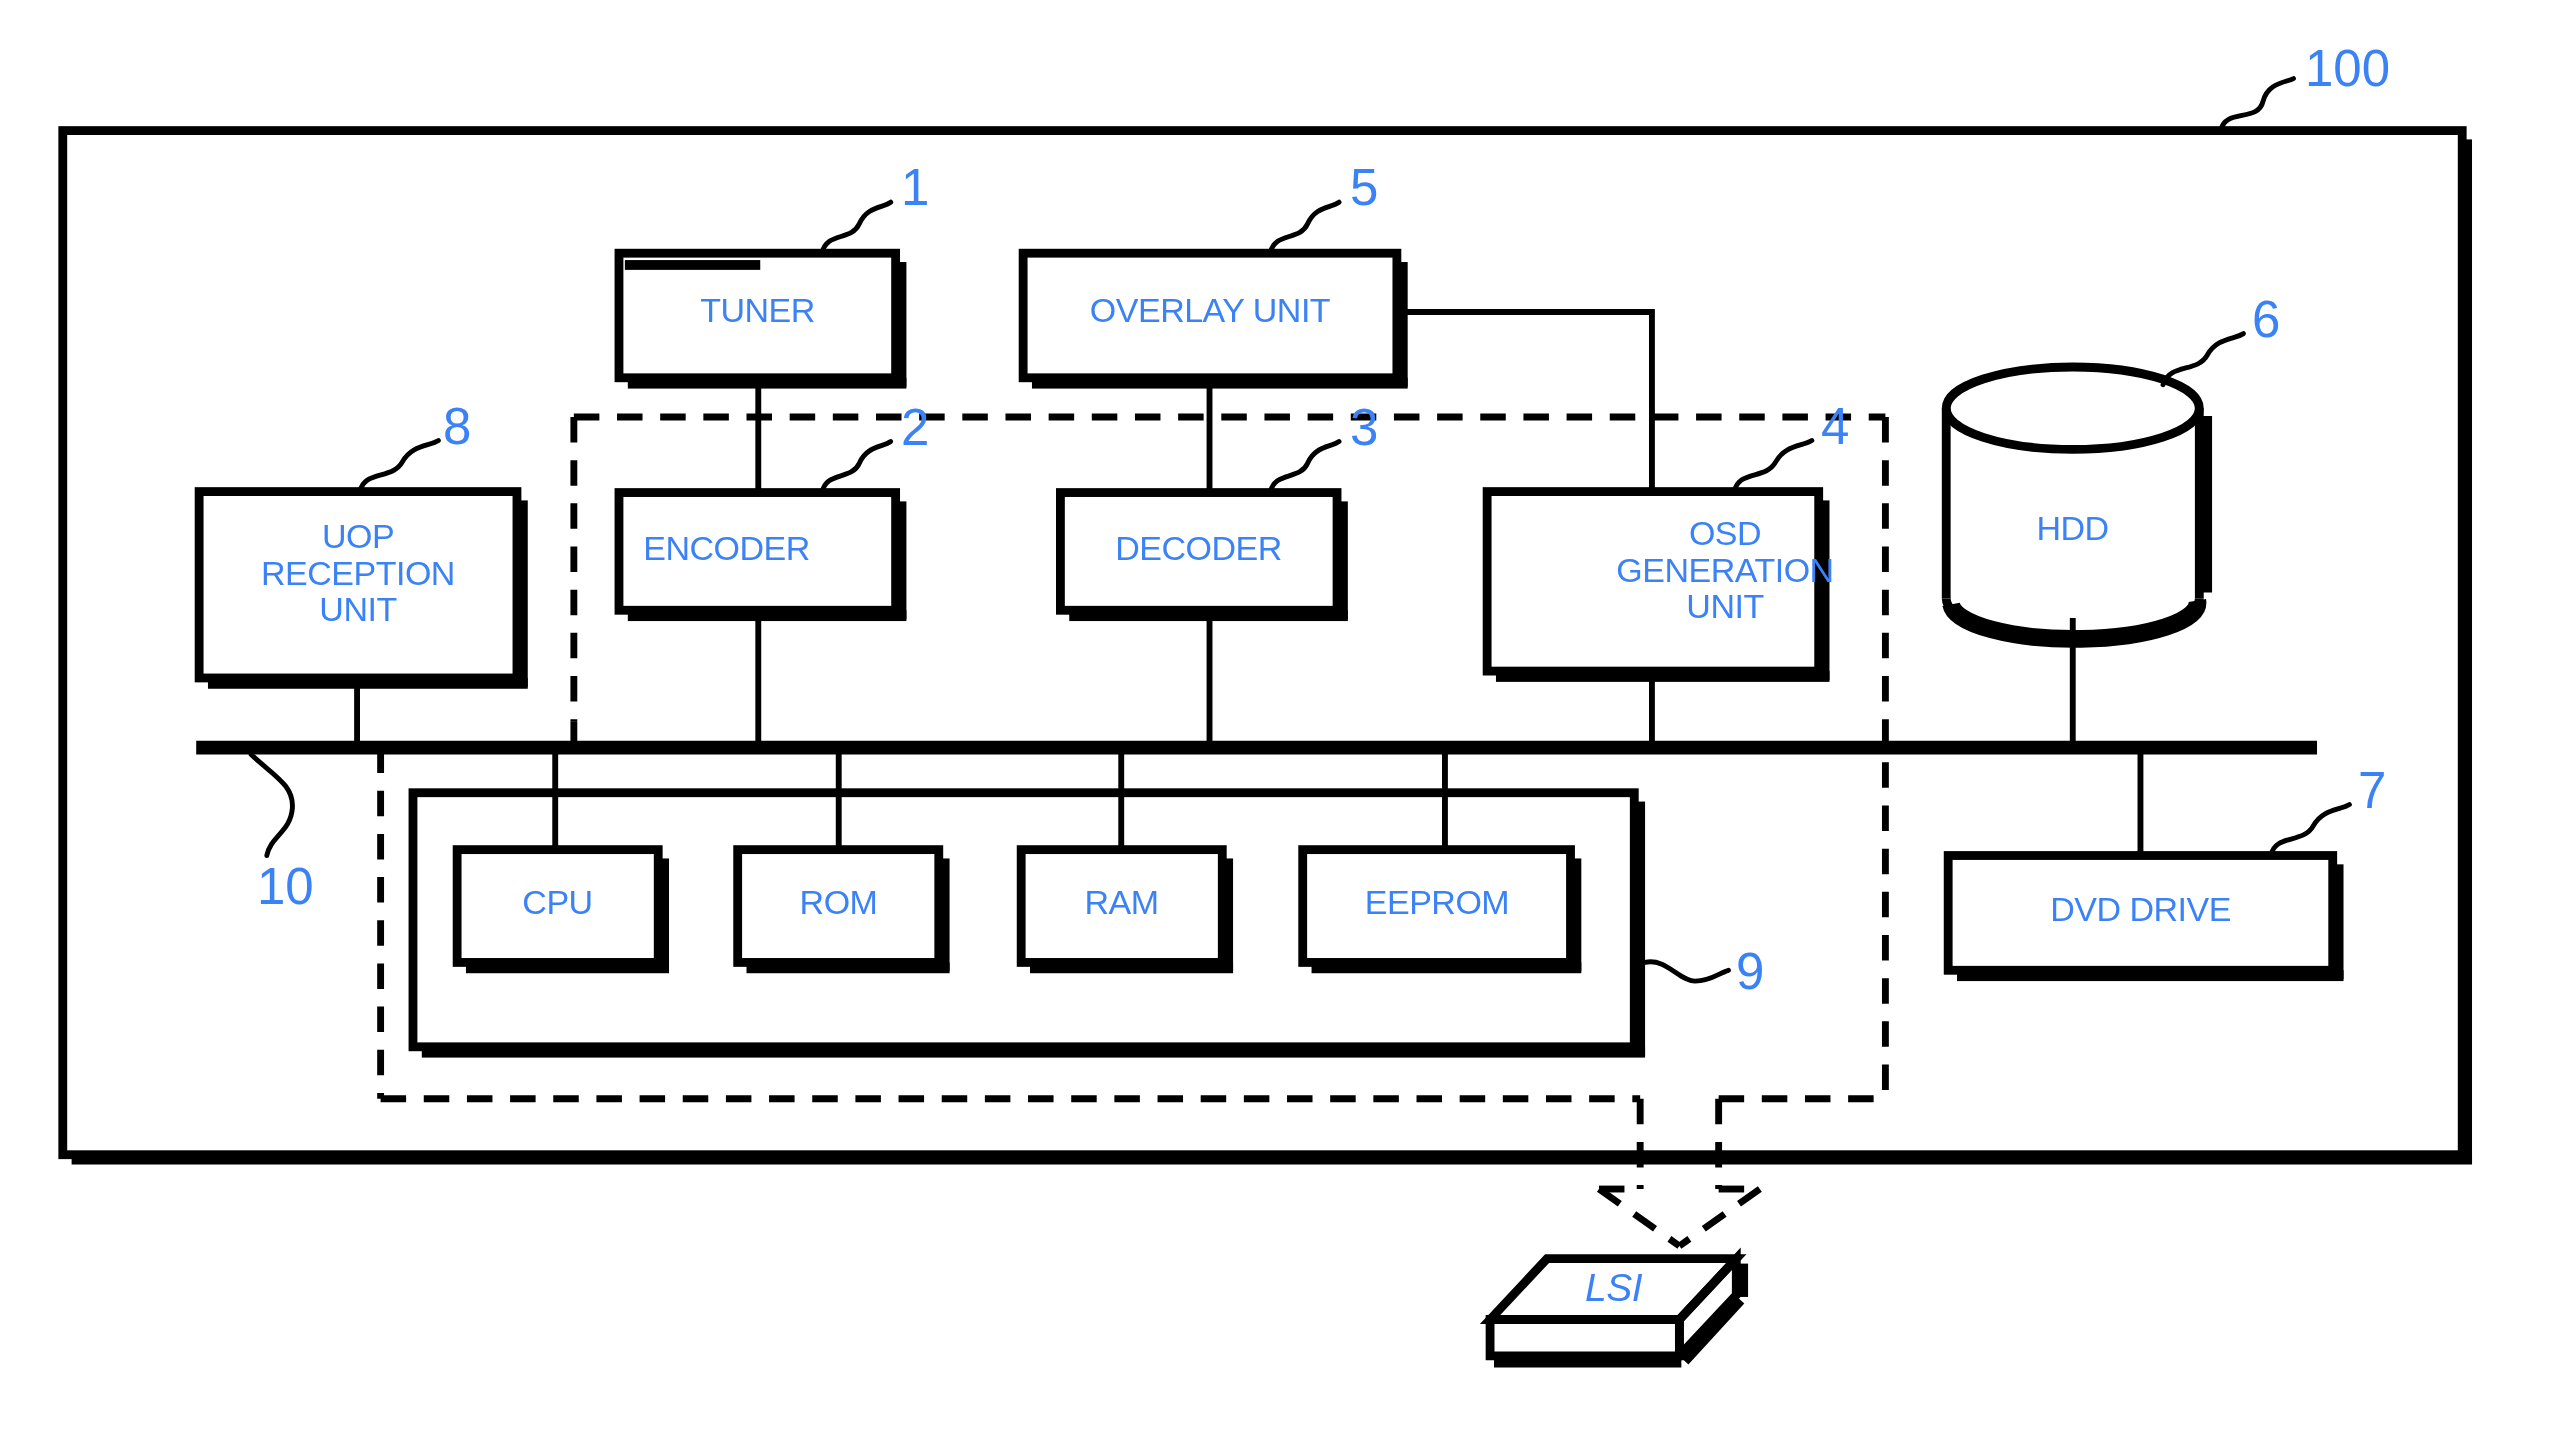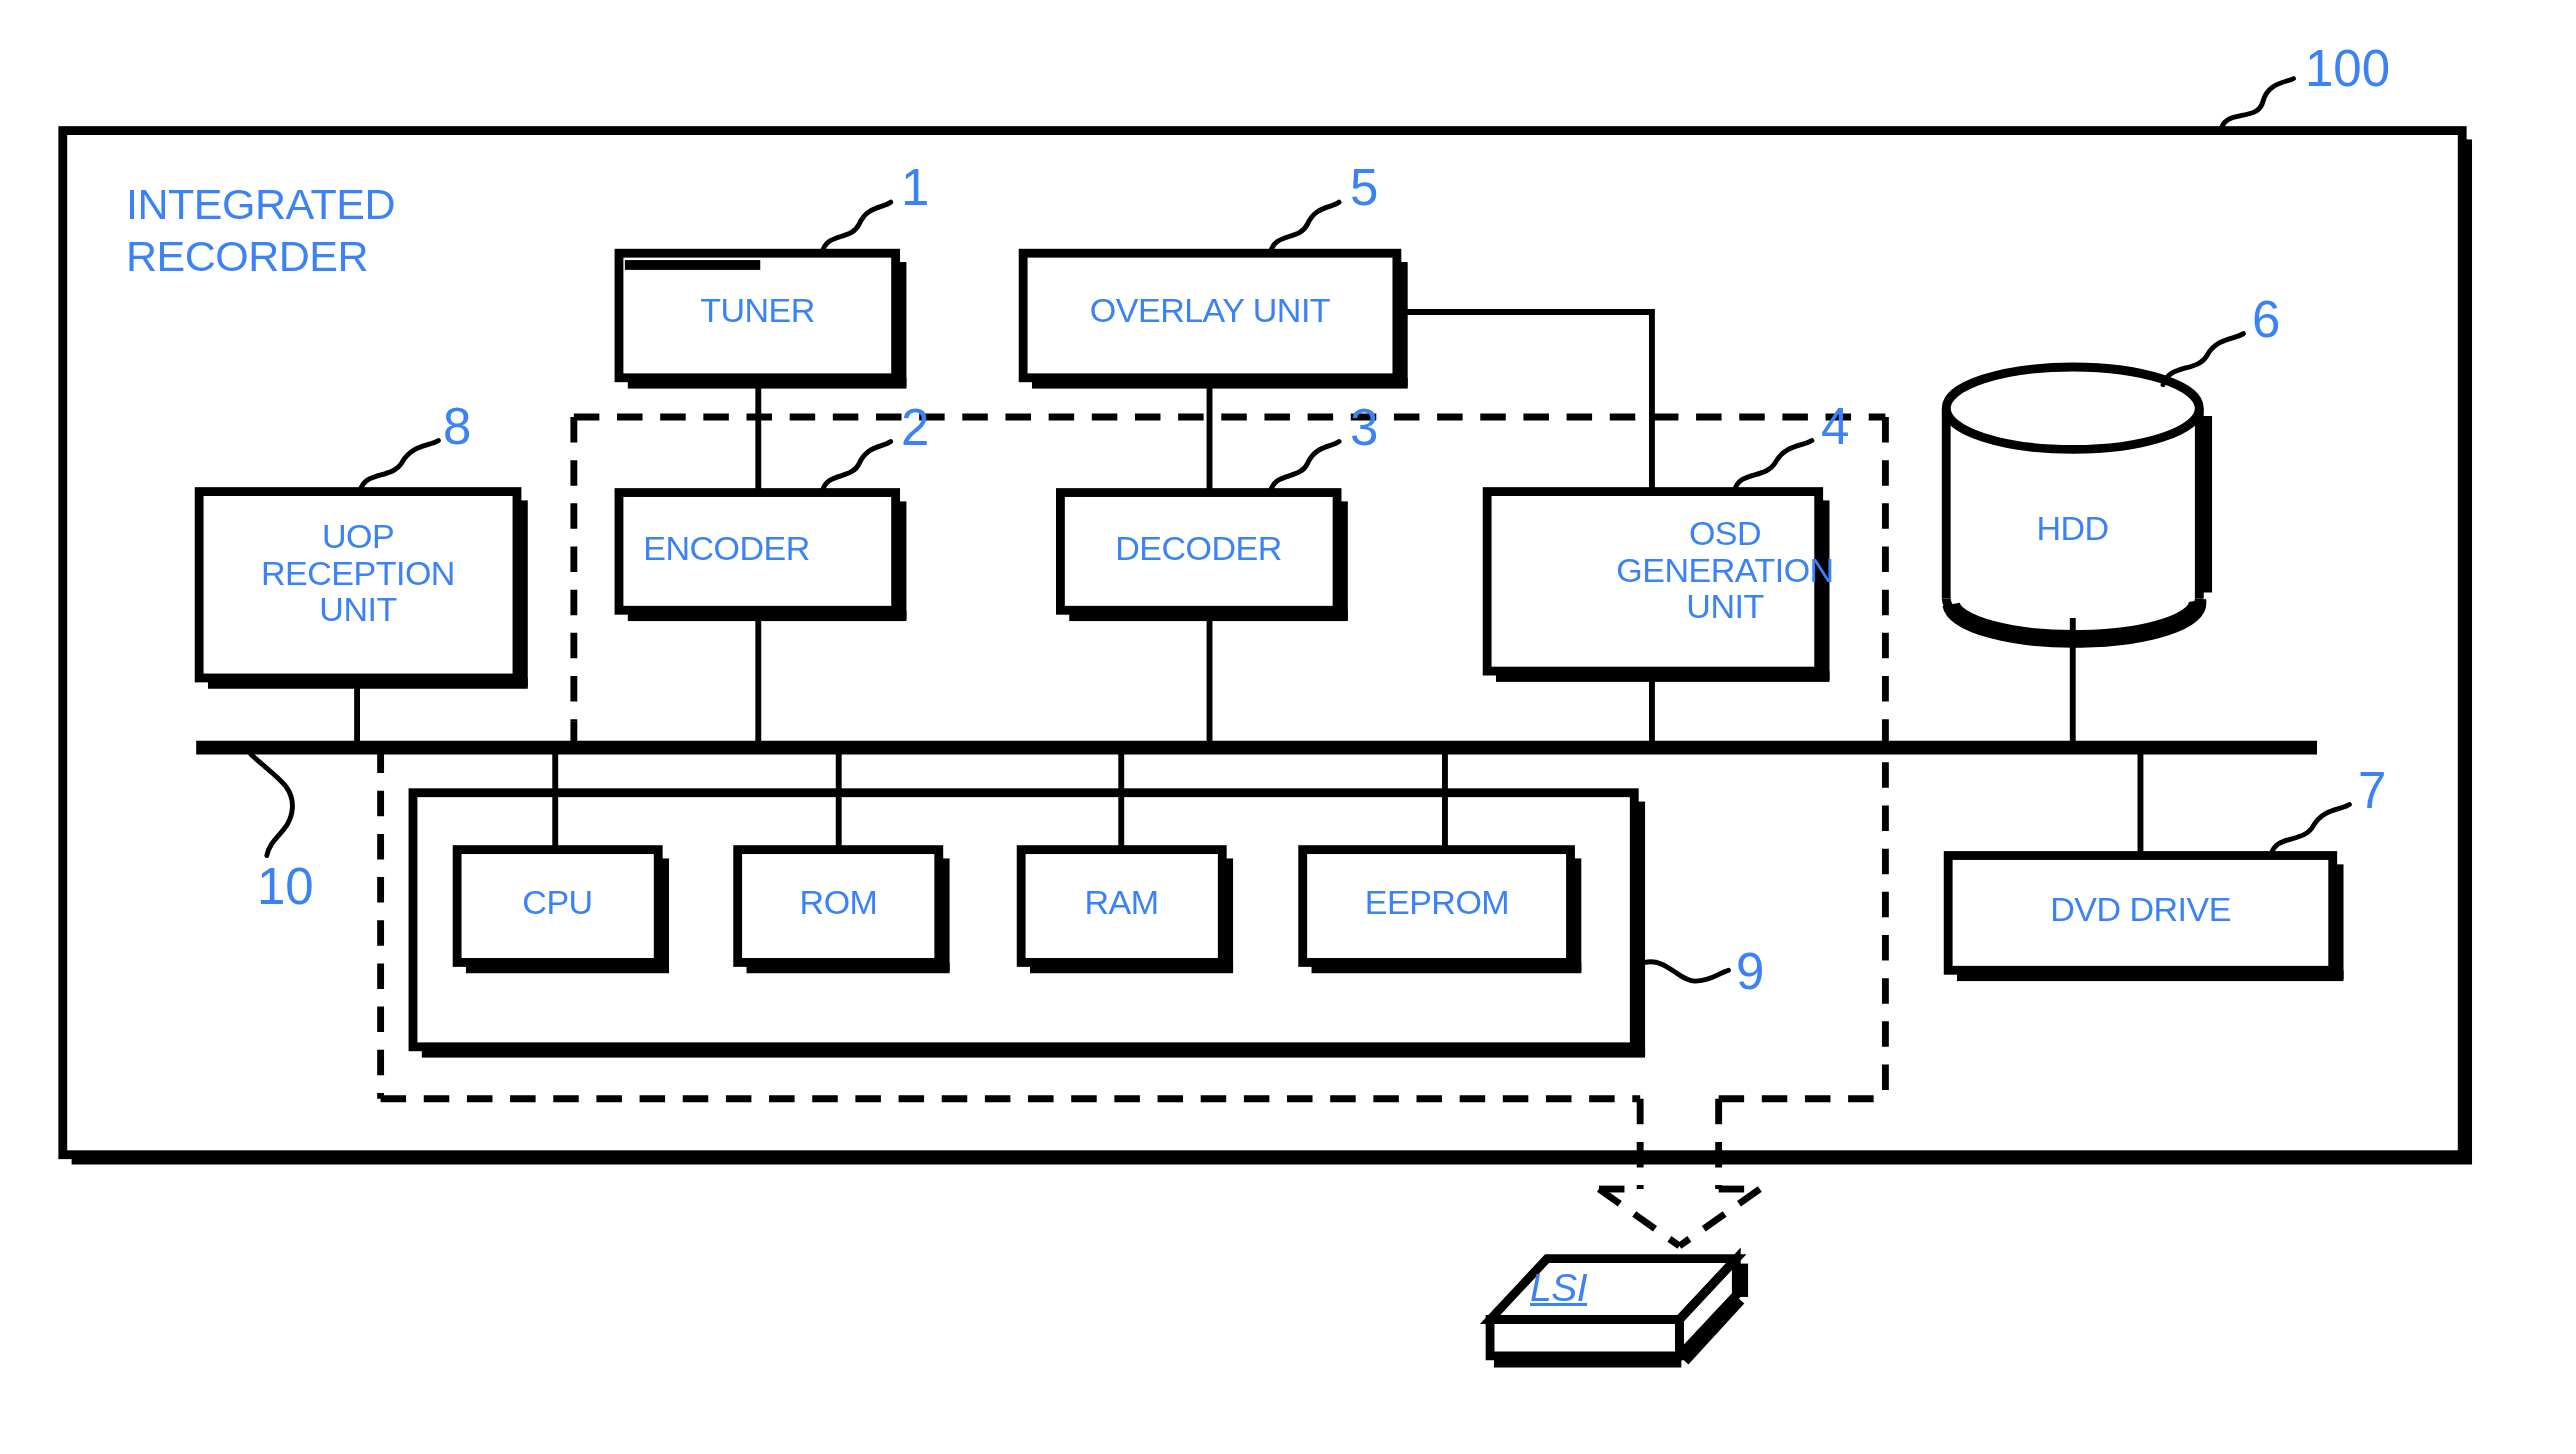--- a/index.html
+++ b/index.html
@@ -238,21 +238,20 @@
       <path class="sb" d="M 1519 1345 L 1712 1345 L 1712 1382 L 1519 1382 Z"></path>
 
       <path class="sb" d="M 1712 1345 L 1770 1283 L 1770 1320 L 1712 1382 Z"></path>
 
       <path fill="none" stroke="#000" stroke-width="16" d="M 1523 1386 L 1714 1386"></path>
       <path fill="none" stroke="#000" stroke-width="14" d="M 1775 1288 L 1775 1322"></path>
       <path fill="none" stroke="#000" stroke-width="14" d="M 1716 1386 L 1773 1324"></path>
     </g>
   </svg>
 
-  <div class="lbl title-text" style="left:126px; top:178px;"><span>INTEGRATED</span><br><span>RECORDER</span></div>
 
   <div class="lbl refnum" style="left:2305px; top:41px;">100</div>
   <div class="lbl refnum" style="left:901px; top:160px;">1</div>
   <div class="lbl refnum" style="left:1350px; top:160px;">5</div>
   <div class="lbl refnum" style="left:2252px; top:292px;">6</div>
   <div class="lbl refnum" style="left:443px; top:399px;">8</div>
   <div class="lbl refnum" style="left:901px; top:400px;">2</div>
   <div class="lbl refnum" style="left:1350px; top:400px;">3</div>
   <div class="lbl refnum" style="left:1821px; top:399px;">4</div>
   <div class="lbl refnum" style="left:257px; top:859px;">10</div>
@@ -274,16 +273,16 @@
   <div class="lbl boxlabel" style="left:1946px; top:510px; width:253px;">HDD</div>
 
   <div class="lbl boxlabel" style="left:1948px; top:891px; width:385px;">DVD DRIVE</div>
 
 
   <div class="lbl boxlabel" style="left:457px; top:884px; width:201px;">CPU</div>
   <div class="lbl boxlabel" style="left:738px; top:884px; width:201px;">ROM</div>
   <div class="lbl boxlabel" style="left:1021px; top:884px; width:201px;">RAM</div>
   <div class="lbl boxlabel" style="left:1303px; top:884px; width:268px;">EEPROM</div>
 
-  <div class="lbl lsi-text" style="left:1530px; top:1267px; width:167px; text-decoration:underline;">LSI</div>
+  <div class="lbl lsi-text" style="left:1530px; top:1267px; width:167px; text-align:center;">LSI</div>
 
 </div>
 
 
 </body></html>

